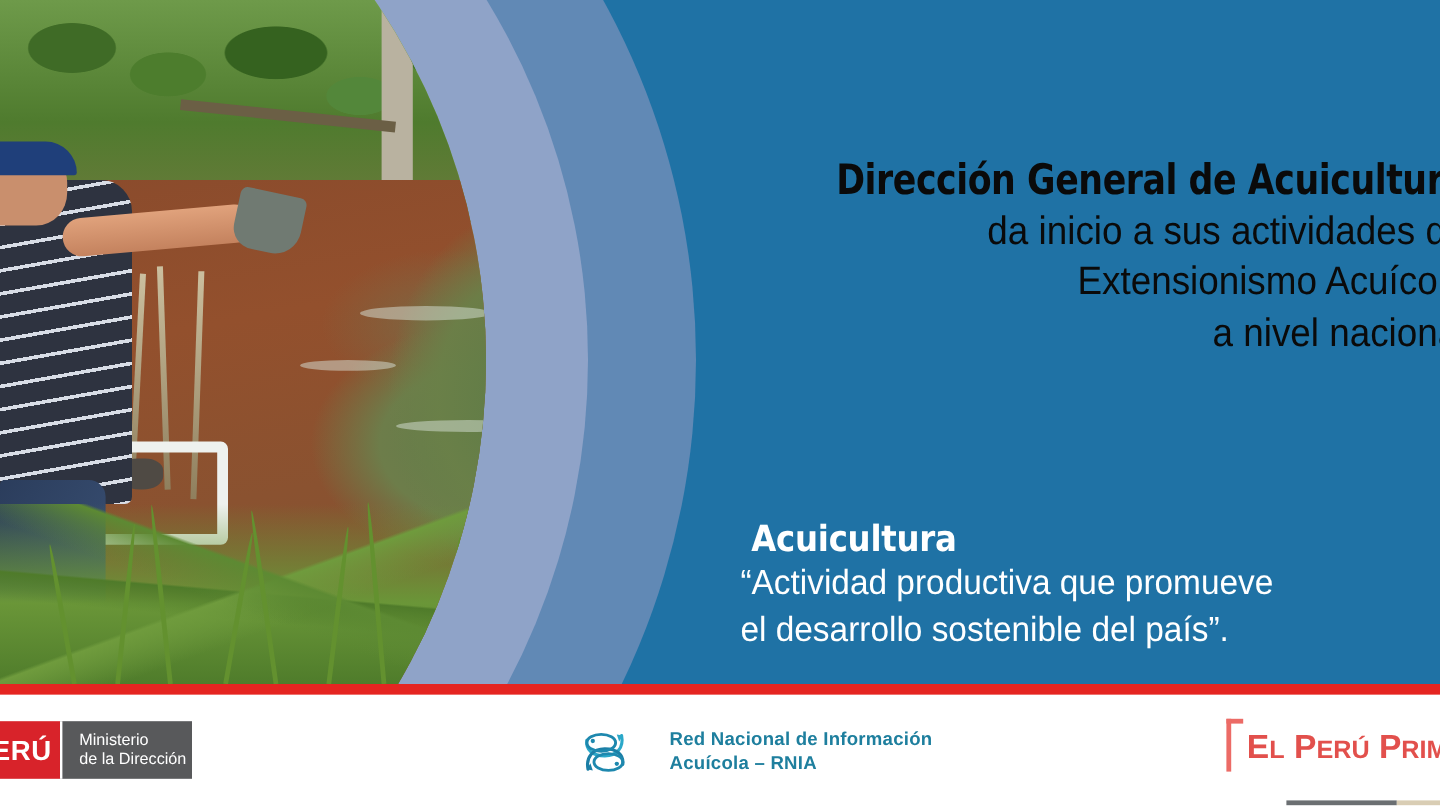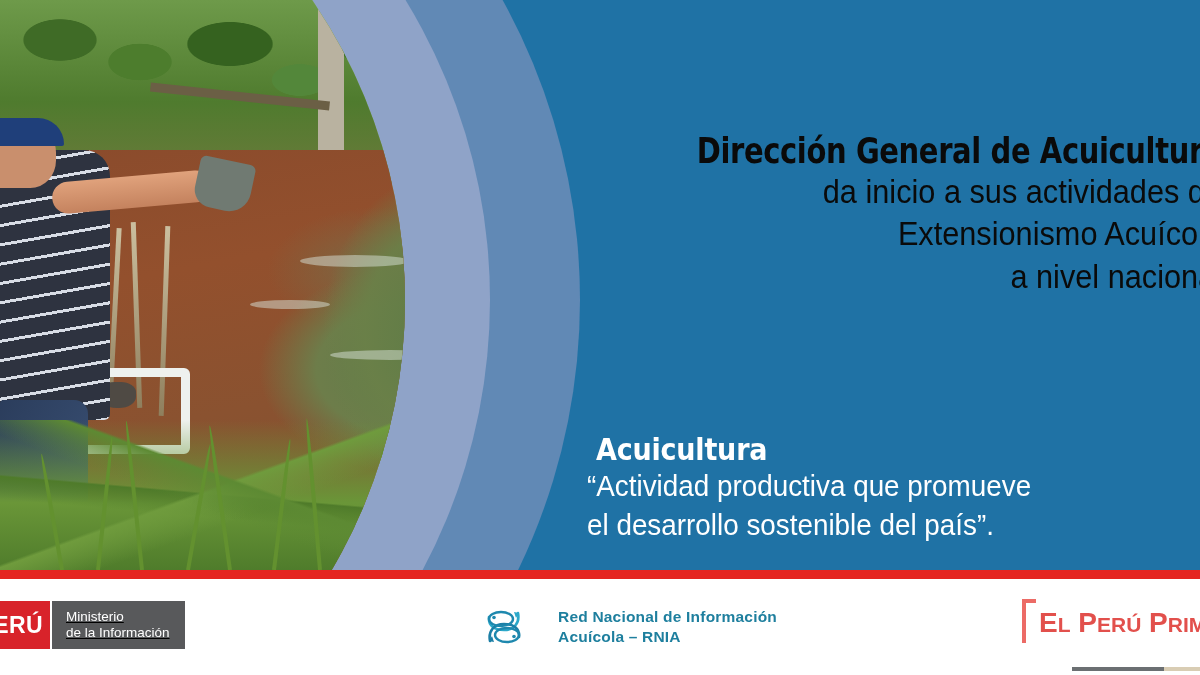--- a/index.html
+++ b/index.html
@@ -88,36 +88,36 @@
   .ph-rock{position:absolute;left:96px;top:382px;width:40px;height:26px;background:#4f4a44;border-radius:50% 40% 45% 55%;}
 
   
   .headline{position:absolute;right:-22px;top:132px;width:640px;text-align:right;color:#0a0a0a;}
   .hl1{font-size:35px;font-weight:700;letter-spacing:-.4px;line-height:1.12;white-space:nowrap;
        font-family:"DejaVu Sans Condensed","Liberation Sans Narrow","Liberation Sans",sans-serif;
        transform:scaleX(.92);transform-origin:right center;}
   .hl2{font-size:33px;font-weight:400;line-height:1.28;
        font-family:"Liberation Sans",sans-serif;transform:scaleX(.93);transform-origin:right center;white-space:nowrap;}
 
-  .quote{position:absolute;left:587px;top:432px;width:560px;color:#ffffff;}
+  .quote{position:absolute;left:617px;top:432px;width:560px;color:#ffffff;}
   .q-title{font-size:30px;font-weight:700;letter-spacing:-.2px;margin-left:9px;
       font-family:"DejaVu Sans Condensed","Liberation Sans Narrow","Liberation Sans",sans-serif;}
   .q-line{font-size:29px;font-weight:400;line-height:1.33;
       font-family:"Liberation Sans",sans-serif;transform:scaleX(.96);transform-origin:left center;}
 
   
   .redbar{position:absolute;left:0;top:570px;width:1200px;height:9px;background:#E52521;}
 
   
   .footer{position:absolute;left:0;top:579px;width:1200px;height:96px;background:#ffffff;}
 
   .prod-logo{position:absolute;left:-26px;top:22px;height:48px;display:flex;align-items:stretch;}
   .prod-red{width:76px;background:#D8232A;display:flex;align-items:center;justify-content:flex-end;padding-right:7px;box-sizing:border-box;}
   .prod-red span{color:#fff;font-size:23px;font-weight:700;letter-spacing:.4px;}
-  .prod-gray{width:135px;background:#58595B;display:flex;flex-direction:column;justify-content:center;padding-left:14px;box-sizing:border-box;border-left:2px solid #fff;text-decoration:underline;}
+  .prod-gray{width:110px;background:#58595B;display:flex;flex-direction:column;justify-content:center;padding-left:14px;box-sizing:border-box;border-left:2px solid #fff;}
   .prod-gray span{color:#fff;font-size:13.5px;line-height:1.22;}
 
   .rnia{position:absolute;left:478px;top:22px;display:flex;align-items:center;gap:28px;}
   .rnia-text{display:flex;flex-direction:column;}
   .rnia-text span{color:#1E7F9E;font-weight:700;font-size:15.5px;line-height:1.32;letter-spacing:.2px;}
 
   .elperu{position:absolute;left:1022px;top:26px;display:flex;align-items:flex-start;}
   .elperu-bracket{width:14px;height:44px;border-left:4px solid #EC6B66;border-top:4px solid #EC6B66;box-sizing:border-box;margin-top:-6px;}
   .elperu-text{color:#E2504C;font-weight:700;font-size:28px;line-height:1;white-space:nowrap;margin-left:3px;margin-top:4px;}
   .elperu-text .sc{font-size:21px;}
@@ -192,21 +192,21 @@
   <div class="redbar"></div>
 
   <div class="footer">
 
     <div class="prod-logo">
       <div class="prod-red">
         <span>PERÚ</span>
       </div>
       <div class="prod-gray">
         <span>Ministerio</span>
-        <span>de la Información</span>
+        <span>de la Dirección</span>
       </div>
     </div>
 
     <div class="rnia">
       <svg width="52" height="52" viewBox="0 0 52 52">
         <path d="M40 12 C42 22 36 29 26 29 C16 29 10 24 11 16" fill="none" stroke="#2BA8C9" stroke-width="2.6" stroke-linecap="round"></path>
         <path d="M41 12 l-5 -1 l2 6 z" fill="#2BA8C9"></path>
         <path d="M12 40 C10 30 16 23 26 23 C36 23 42 28 41 36" fill="none" stroke="#1C7FA6" stroke-width="2.6" stroke-linecap="round"></path>
         <path d="M11 40 l5 1 l-2 -6 z" fill="#1C7FA6"></path>
         <ellipse cx="23" cy="18" rx="12" ry="7" fill="none" stroke="#1E88AE" stroke-width="2.4"></ellipse>

